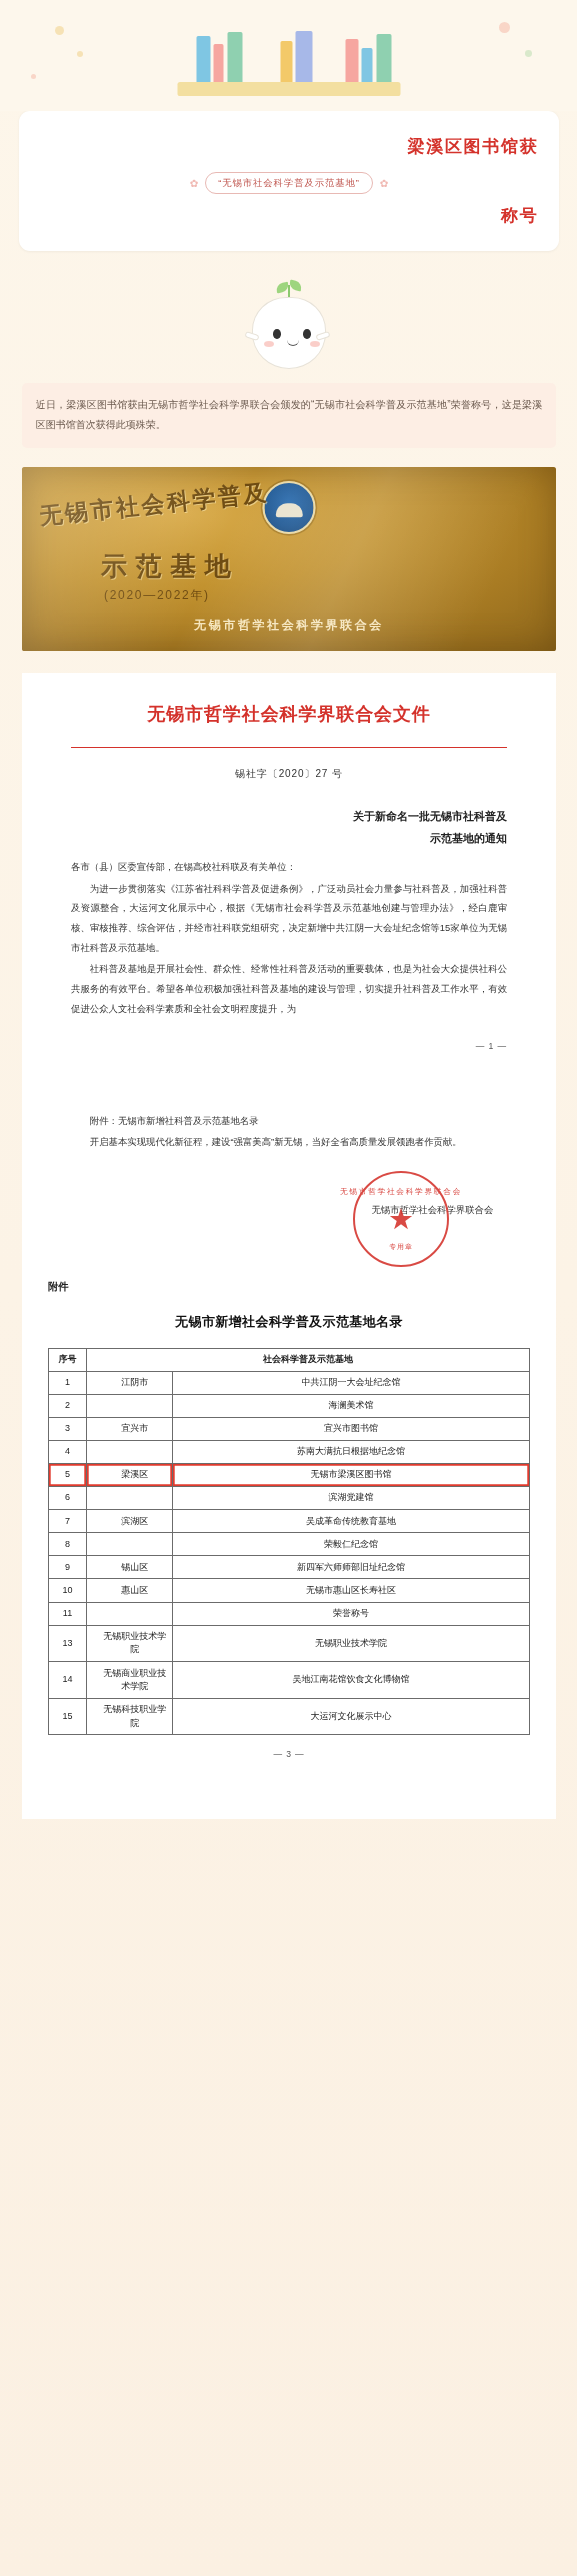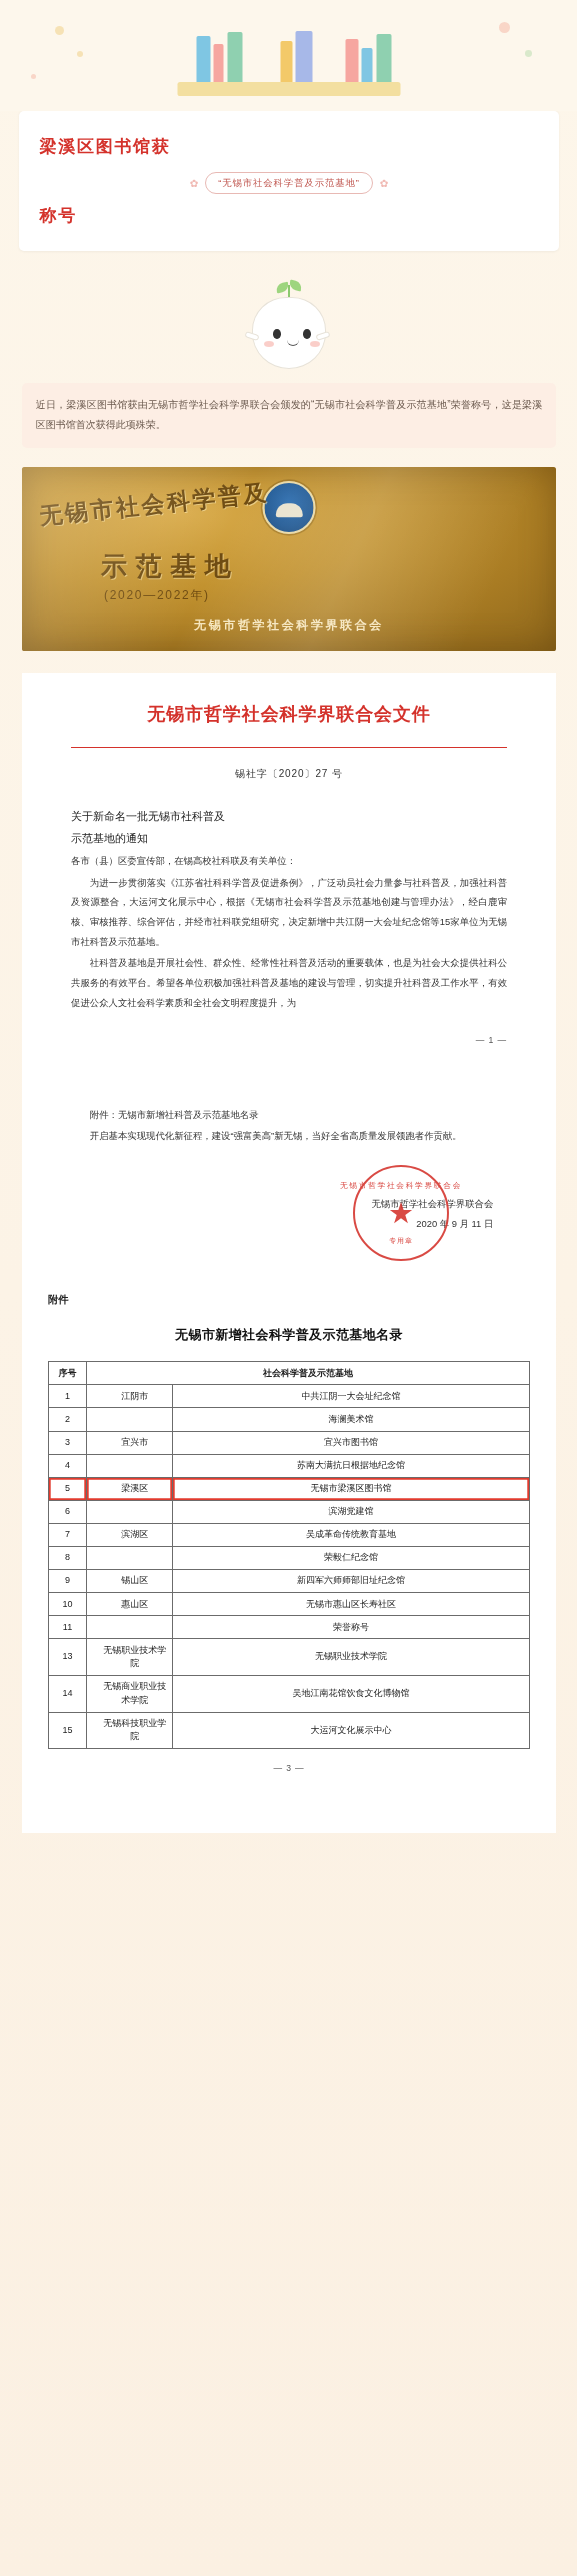--- a/index.html
+++ b/index.html
@@ -62,23 +62,23 @@
   .d1 { left: 55px;  top: 26px;  width: 9.4px; height: 9.4px; }
   .d2 { left: 77px;  top: 51px;  width: 6px;  height: 6px; }
   .d3 { left: 499px; top: 22px;  width: 11px; height: 11px; background:#f7cdbe; }
   .d4 { left: 525px; top: 50px;  width: 6.9px;  height: 6.9px;  background:#cfe5c3; }
   .d5 { left: 31px;  top: 74px;  width: 5.1px;  height: 5.1px;  background:#f7cdbe; }
 
   
   .title-card {
     margin: 0 19px;
     background: #fff;
-    border-radius: 5px;
+    border-radius: 11px;
     padding: 22px 20.6px 24px;
-    text-align: left;
+    text-align: right;
     box-shadow: 0 0.9px 2.6px rgba(0,0,0,.05);
   }
   .title-main {
     font-size: 17px;
     font-weight: bold;
     color: #d4322b;
     letter-spacing: 1.7px;
     line-height: 1.6;
   }
   .title-sub-wrap {
@@ -311,26 +311,26 @@
     margin: 20.6px 0 19px;
   }
   .doc-number {
     text-align: center;
     font-size: 10px;
     color: #333;
     letter-spacing: 0.9px;
     margin-bottom: 24px;
   }
   .doc-subject {
-    text-align: left;
+    text-align: right;
     font-size: 11px;
-    font-weight: normal;
+    font-weight: bold;
     line-height: 2;
     color: #222;
-    margin-bottom: 2px;
+    margin-bottom: 8px;
     font-family: "Liberation Serif", serif;
   }
   .doc-p {
     font-size: 9.4px;
     line-height: 2.1;
     color: #333;
     text-align: justify;
     text-indent: 2em;
     margin-bottom: 1.7px;
   }
@@ -522,21 +522,20 @@
     <p class="doc-p">附件：无锡市新增社科普及示范基地名录</p>
     <p class="doc-p">开启基本实现现代化新征程，建设“强富美高”新无锡，当好全省高质量发展领跑者作贡献。</p>
 
     <div class="doc-sign">
       <div class="seal">
         <span class="seal-text">无锡市哲学社会科学界联合会</span>
         <span class="seal-star">★</span>
         <span class="seal-text-bottom">专用章</span>
       </div>
       <div>无锡市哲学社会科学界联合会</div>
-      <div>2020 年 9 月 11 日</div>
     </div>
   </div>
 
   <div class="appendix">
     <div class="appendix-label">附件</div>
     <div class="appendix-title">无锡市新增社会科学普及示范基地名录</div>
     <table>
       <thead>
         <tr>
           <th class="col-no">序号</th>

